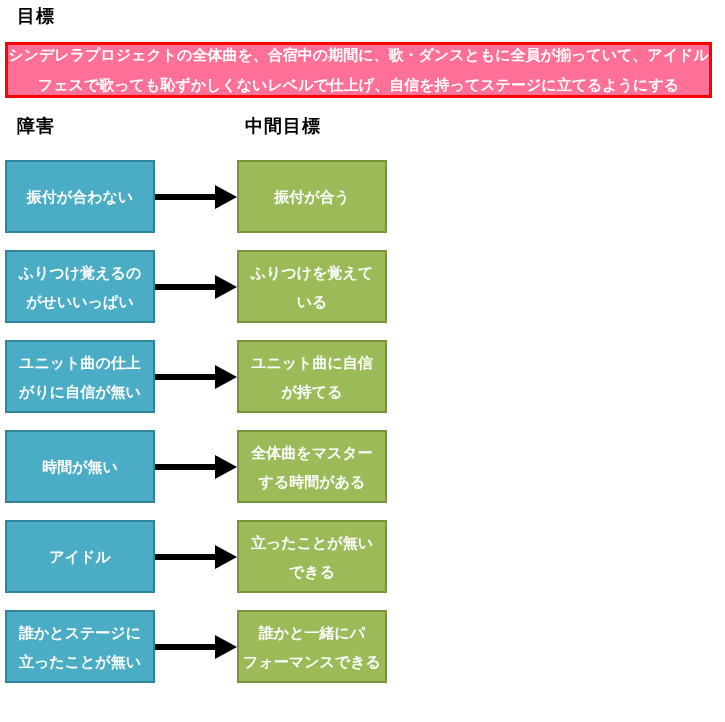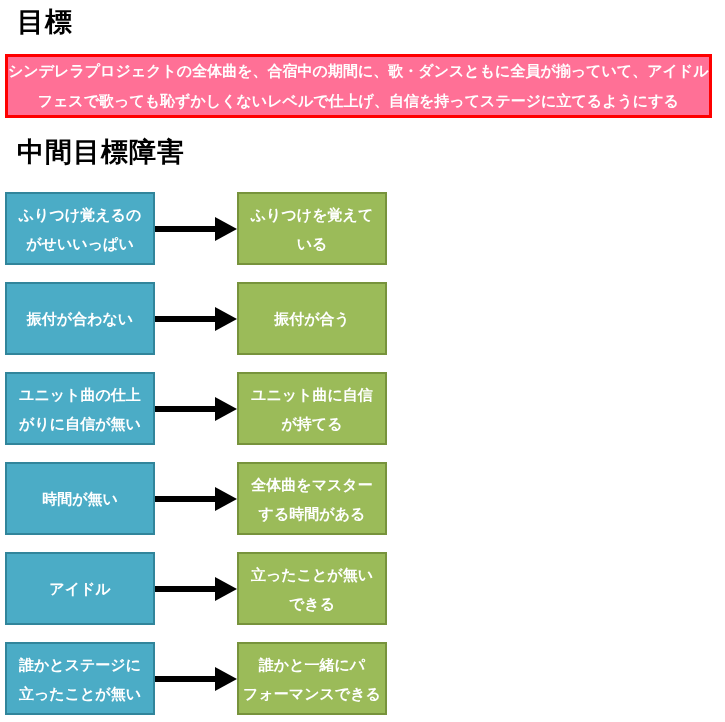--- a/index.html
+++ b/index.html
@@ -9,38 +9,38 @@
     font-family: "Liberation Sans", "DejaVu Sans", sans-serif;
   }
   #canvas {
     position: relative;
     width: 725px;
     height: 722px;
     background: #ffffff;
     overflow: hidden;
   }
   .big-heading {
-    font-size: 27px;
+    font-size: 18px;
     font-weight: 700;
     color: #000000;
     letter-spacing: 1px;
   }
   #page-title {
     margin: 4px 0 0 17px;
   }
   .goal-box {
     box-sizing: border-box;
     margin: 14px 0 0 5px;
     width: 707px;
-    height: 64px;
+    height: 56px;
     background: var(--goal-box-fill, #FF7096);
     border: 3px solid var(--goal-box-border, #FE0000);
     display: flex;
     align-items: center;
-    justify-content: flex-start;
+    justify-content: center;
     text-align: center;
   }
   .goal-box .goal-text {
     color: var(--box-text, #FFFFFF);
     font-weight: 700;
     font-size: 15px;
     line-height: 30px;
     white-space: pre-line;
   }
   .col-heads {
@@ -96,48 +96,48 @@
 <div id="canvas">
 
   <div id="page-title" class="big-heading">目標</div>
 
   <div class="goal-box">
     <div class="goal-text">シンデレラプロジェクトの全体曲を、合宿中の期間に、歌・ダンスともに全員が揃っていて、アイドル
 フェスで歌っても恥ずかしくないレベルで仕上げ、自信を持ってステージに立てるようにする</div>
   </div>
 
   <div class="col-heads">
+    <div class="big-heading left-col-head">障害</div>
     <div class="big-heading">中間目標</div>
-    <div class="big-heading left-col-head">障害</div>
   </div>
 
   <div class="rows">
+
+    <div class="map-row">
+      <div class="box obstacle">振付が合わない</div>
+      <div class="arrow-wrap">
+        <svg width="82" height="30" viewBox="0 0 82 30">
+          <line x1="0" y1="15" x2="63" y2="15" stroke="#000000" stroke-width="6"></line>
+          <polygon points="60,3 82,15 60,27" fill="#000000"></polygon>
+        </svg>
+      </div>
+      <div class="box goal">振付が合う</div>
+    </div>
 
     <div class="map-row">
       <div class="box obstacle">ふりつけ覚えるの
 がせいいっぱい</div>
       <div class="arrow-wrap">
         <svg width="82" height="30" viewBox="0 0 82 30">
           <line x1="0" y1="15" x2="63" y2="15" stroke="#000000" stroke-width="6"></line>
           <polygon points="60,3 82,15 60,27" fill="#000000"></polygon>
         </svg>
       </div>
       <div class="box goal">ふりつけを覚えて
 いる</div>
-    </div>
-
-    <div class="map-row">
-      <div class="box obstacle">振付が合わない</div>
-      <div class="arrow-wrap">
-        <svg width="82" height="30" viewBox="0 0 82 30">
-          <line x1="0" y1="15" x2="63" y2="15" stroke="#000000" stroke-width="6"></line>
-          <polygon points="60,3 82,15 60,27" fill="#000000"></polygon>
-        </svg>
-      </div>
-      <div class="box goal">振付が合う</div>
     </div>
 
     <div class="map-row">
       <div class="box obstacle">ユニット曲の仕上
 がりに自信が無い</div>
       <div class="arrow-wrap">
         <svg width="82" height="30" viewBox="0 0 82 30">
           <line x1="0" y1="15" x2="63" y2="15" stroke="#000000" stroke-width="6"></line>
           <polygon points="60,3 82,15 60,27" fill="#000000"></polygon>
         </svg>

